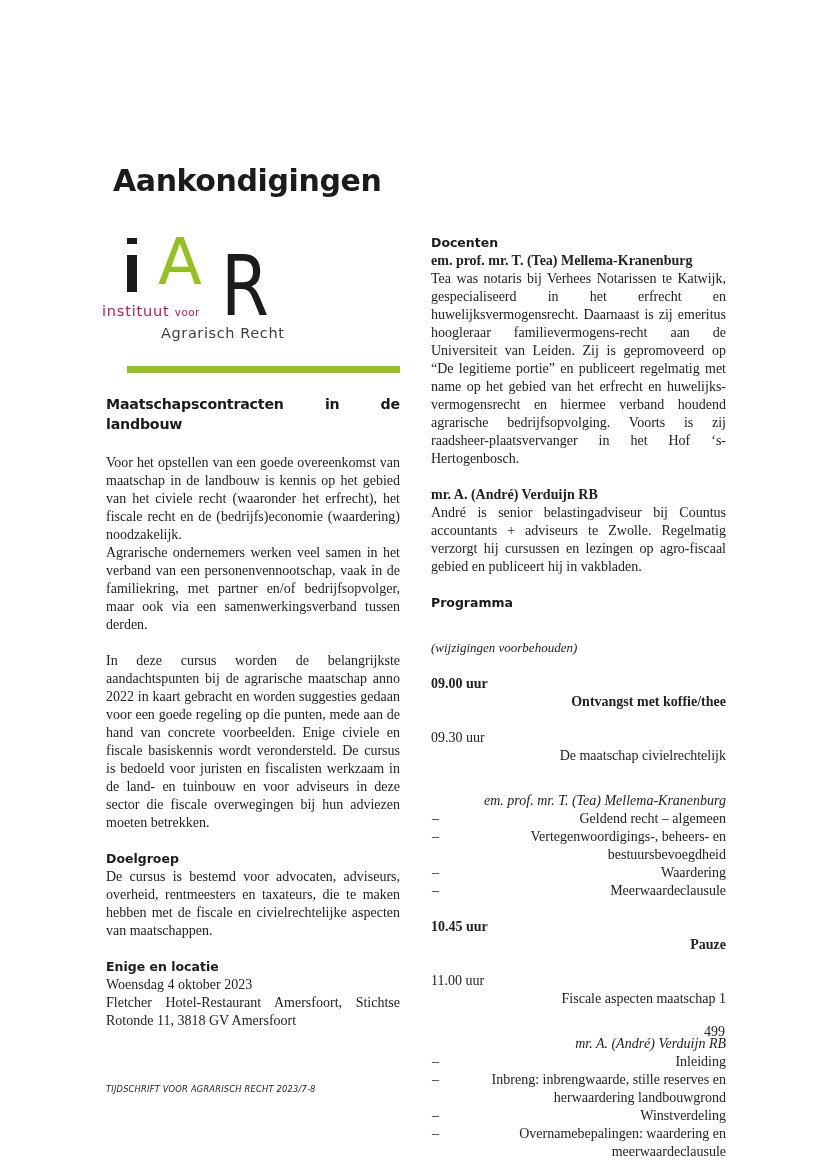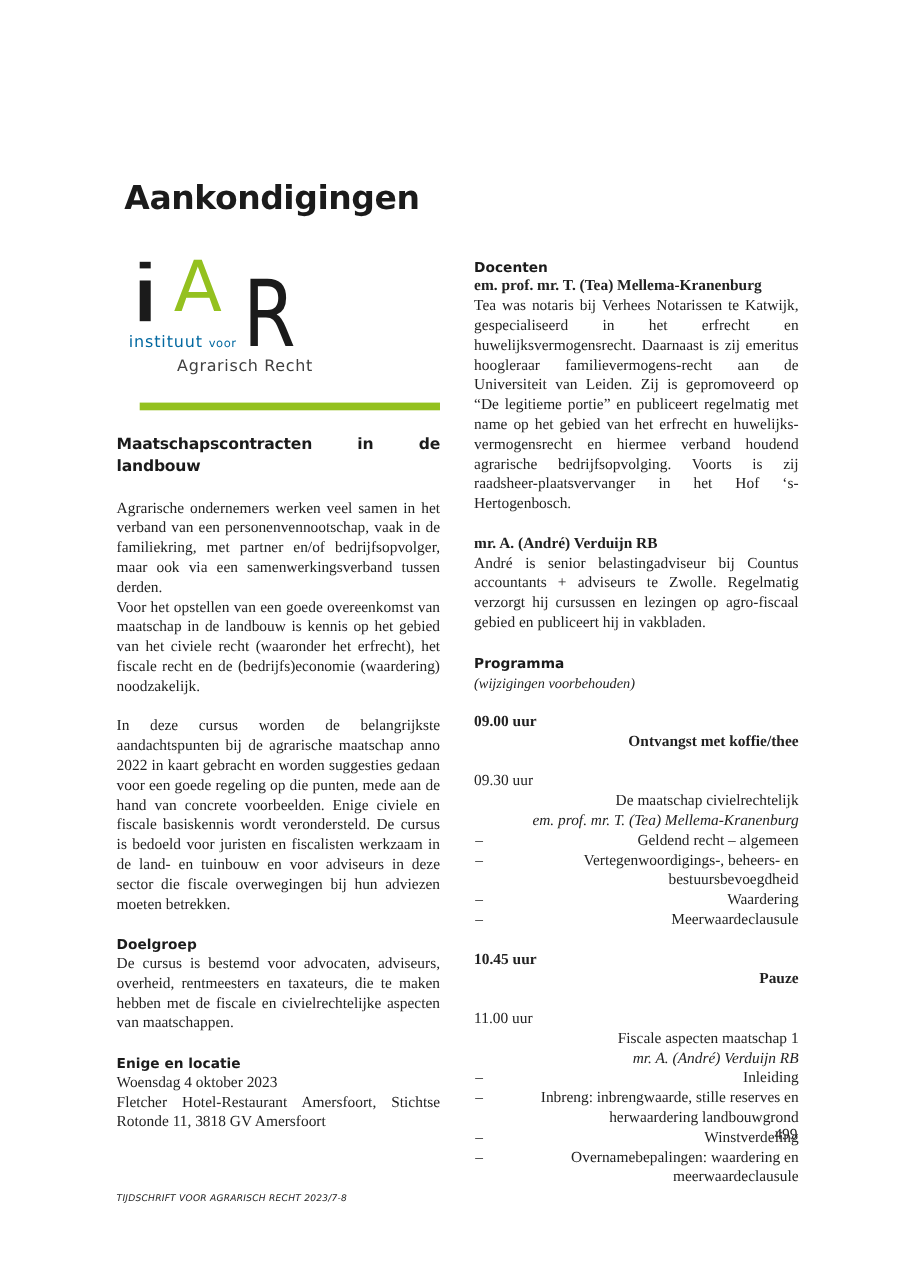--- a/index.html
+++ b/index.html
@@ -14,21 +14,21 @@
     font-family: "DejaVu Sans", "Liberation Sans", sans-serif;
     font-weight: bold; font-size: 30px; letter-spacing: -0.4px; color: #1b1b1b;
   }
 
   
   .logo { position: absolute; left: 100px; top: 230px; width: 310px; height: 150px; }
   .logo .i-dot { position: absolute; left: 27px; top: 8px; width: 10px; height: 6px; background: #1b1b1b; }
   .logo .i-stem { position: absolute; left: 27px; top: 25px; width: 10px; height: 37px; background: #1b1b1b; }
   .logo .letter-a { position: absolute; left: 58px; top: 0px; font-family: "DejaVu Sans", sans-serif; font-size: 64px; line-height: 64px; color: #94c11f; }
   .logo .letter-r { position: absolute; left: 121px; top: 14px; font-family: "DejaVu Sans", sans-serif; font-size: 84px; line-height: 84px; color: #1b1b1b; transform: scaleX(0.82); transform-origin: left top; }
-  .logo .line1 { position: absolute; left: 17px; top: 73px; font-family: "DejaVu Sans", sans-serif; font-size: 14.5px; letter-spacing: 0.8px; color: #0369a1; }
+  .logo .line1 { position: absolute; left: 2px; top: 73px; font-family: "DejaVu Sans", sans-serif; font-size: 14.5px; letter-spacing: 0.8px; color: #be185d; }
   .logo .line1 .voor { font-size: 10.5px; letter-spacing: 0.4px; }
   .logo .line2 { position: absolute; left: 61px; top: 95px; font-family: "DejaVu Sans", sans-serif; font-size: 14.5px; letter-spacing: 0.6px; color: #404040; }
   .green-bar { position: absolute; left: 127px; top: 366px; width: 273px; height: 7px; background: #94c11f; }
 
   
   .col { position: absolute; font-size: 14px; line-height: 18px; text-align: justify; }
   .col-left { left: 106px; top: 394px; width: 294px; }
   .col-right { left: 431px; top: 234px; width: 295px; }
 
   .sec-heading {
@@ -36,21 +36,21 @@
     font-weight: bold; font-size: 12.5px; line-height: 18px; margin: 0; color: #1b1b1b;
   }
   .article-title {
     font-family: "DejaVu Sans", "Liberation Sans", sans-serif;
     font-weight: bold; font-size: 14.2px; line-height: 20px; margin: 0 0 20px 0; color: #1b1b1b;
     letter-spacing: -0.2px;
   }
   p { margin: 0; }
   .gap { height: 18px; }
   .bold { font-weight: bold; }
-  .ital { font-style: italic; }
+  .ital { font-style: italic; margin-top: 27px; }
 
   
   .prog { margin-top: 18px; }
   .prog-row { display: flex; margin-bottom: 18px; flex-direction: column; }
   .prog-time { width: 98px; flex: none; }
   .prog-body { flex: 1; text-align: right; }
   .prog-row.highlight .prog-time, .prog-row.highlight .prog-title { font-weight: bold; }
   .bullets { list-style: none; margin: 0; padding: 0; }
   .bullets li { position: relative; padding-left: 22px; }
   .bullets li::before { content: "\2013"; position: absolute; left: 1px; }
@@ -75,22 +75,22 @@
   <div class="line1">
     <span>instituut</span>
     <span class="voor">voor</span>
   </div>
   <div class="line2">Agrarisch Recht</div>
 </div>
 <div class="green-bar"></div>
 
 <div class="col col-left">
   <h2 class="article-title">Maatschapscontracten in de landbouw</h2>
+  <p>Voor het opstellen van een goede overeenkomst van maatschap in de landbouw is kennis op het gebied van het civiele recht (waaronder het erfrecht), het fiscale recht en de (bedrijfs)economie (waardering) noodzakelijk.</p>
   <p>Agrarische ondernemers werken veel samen in het verband van een personenvennootschap, vaak in de familiekring, met partner en/of bedrijfsopvolger, maar ook via een samenwerkingsverband tussen derden.</p>
-  <p>Voor het opstellen van een goede overeenkomst van maatschap in de landbouw is kennis op het gebied van het civiele recht (waaronder het erfrecht), het fiscale recht en de (bedrijfs)economie (waardering) noodzakelijk.</p>
   <div class="gap"></div>
   <p>In deze cursus worden de belangrijkste aandachtspunten bij de agrarische maatschap anno 2022 in kaart gebracht en worden suggesties gedaan voor een goede regeling op die punten, mede aan de hand van concrete voorbeelden. Enige civiele en fiscale basiskennis wordt verondersteld. De cursus is bedoeld voor juristen en fiscalisten werkzaam in de land- en tuinbouw en voor adviseurs in deze sector die fiscale overwegingen bij hun adviezen moeten betrekken.</p>
   <div class="gap"></div>
   <h3 class="sec-heading">Doelgroep</h3>
   <p>De cursus is bestemd voor advocaten, adviseurs, overheid, rentmeesters en taxateurs, die te maken hebben met de fiscale en civielrechtelijke aspecten van maatschappen.</p>
   <div class="gap"></div>
   <h3 class="sec-heading">Enige en locatie</h3>
   <p style="text-align:left">Woensdag 4 oktober 2023</p>
   <p>Fletcher Hotel-Restaurant Amersfoort, Stichtse Rotonde 11, 3818 GV Amersfoort</p>
 </div>

